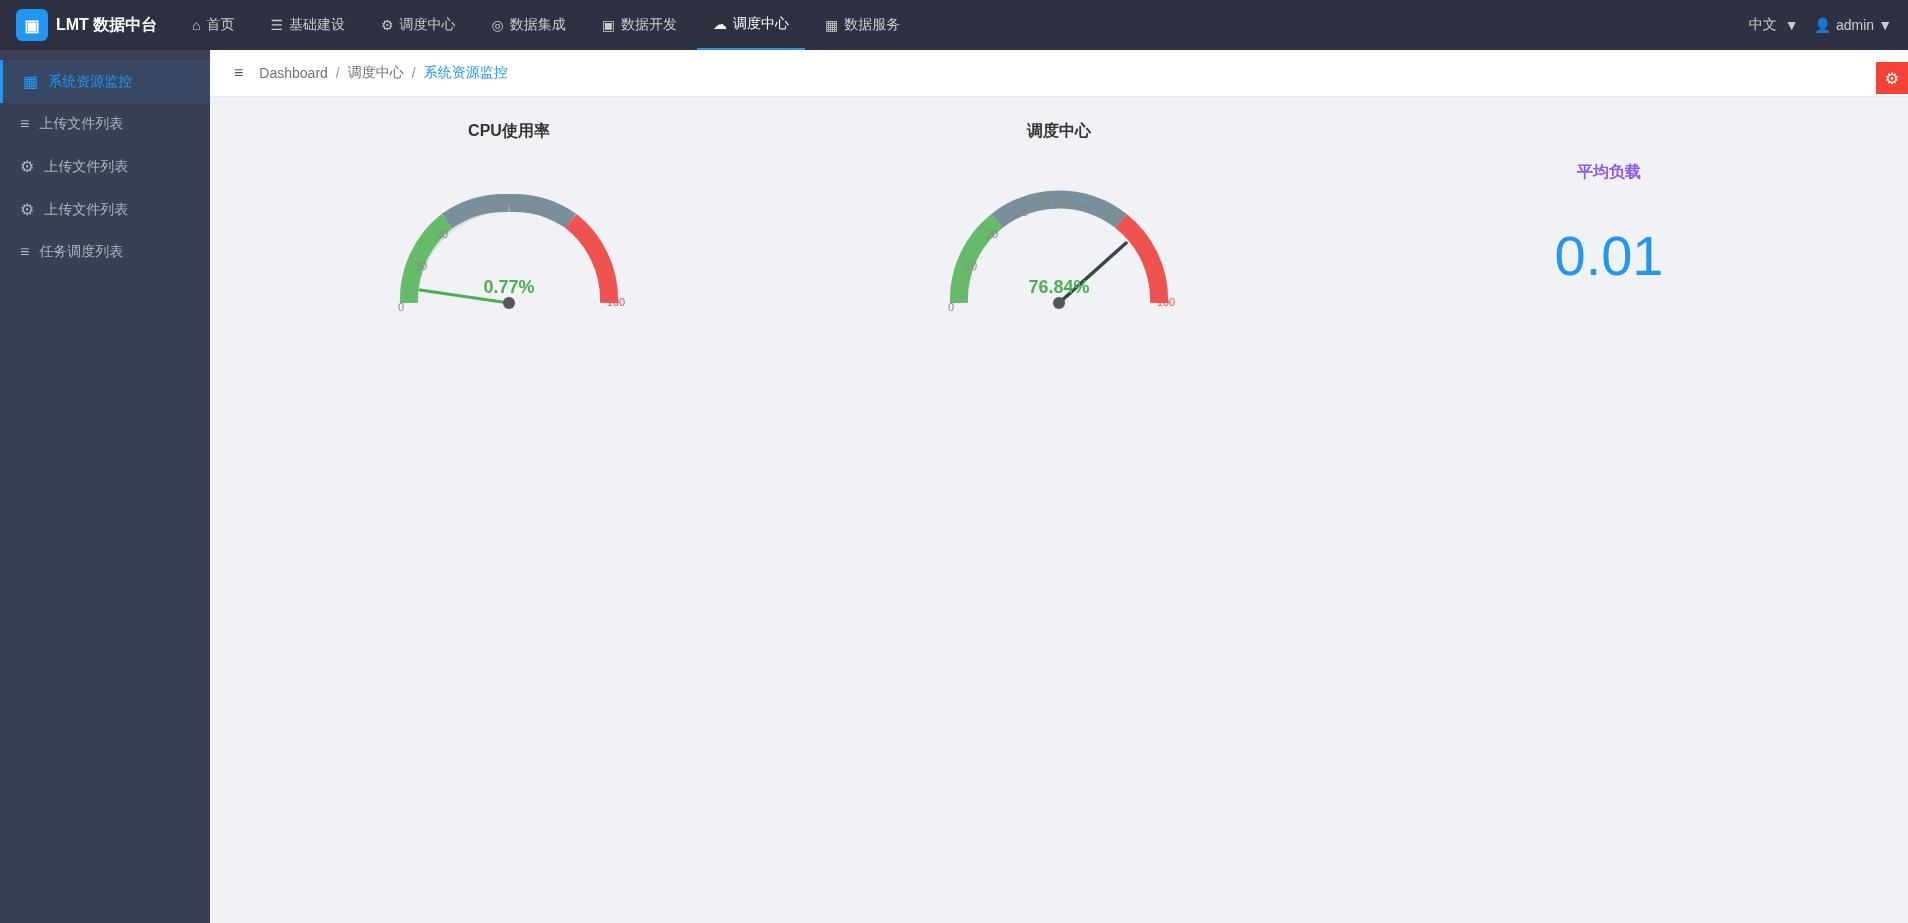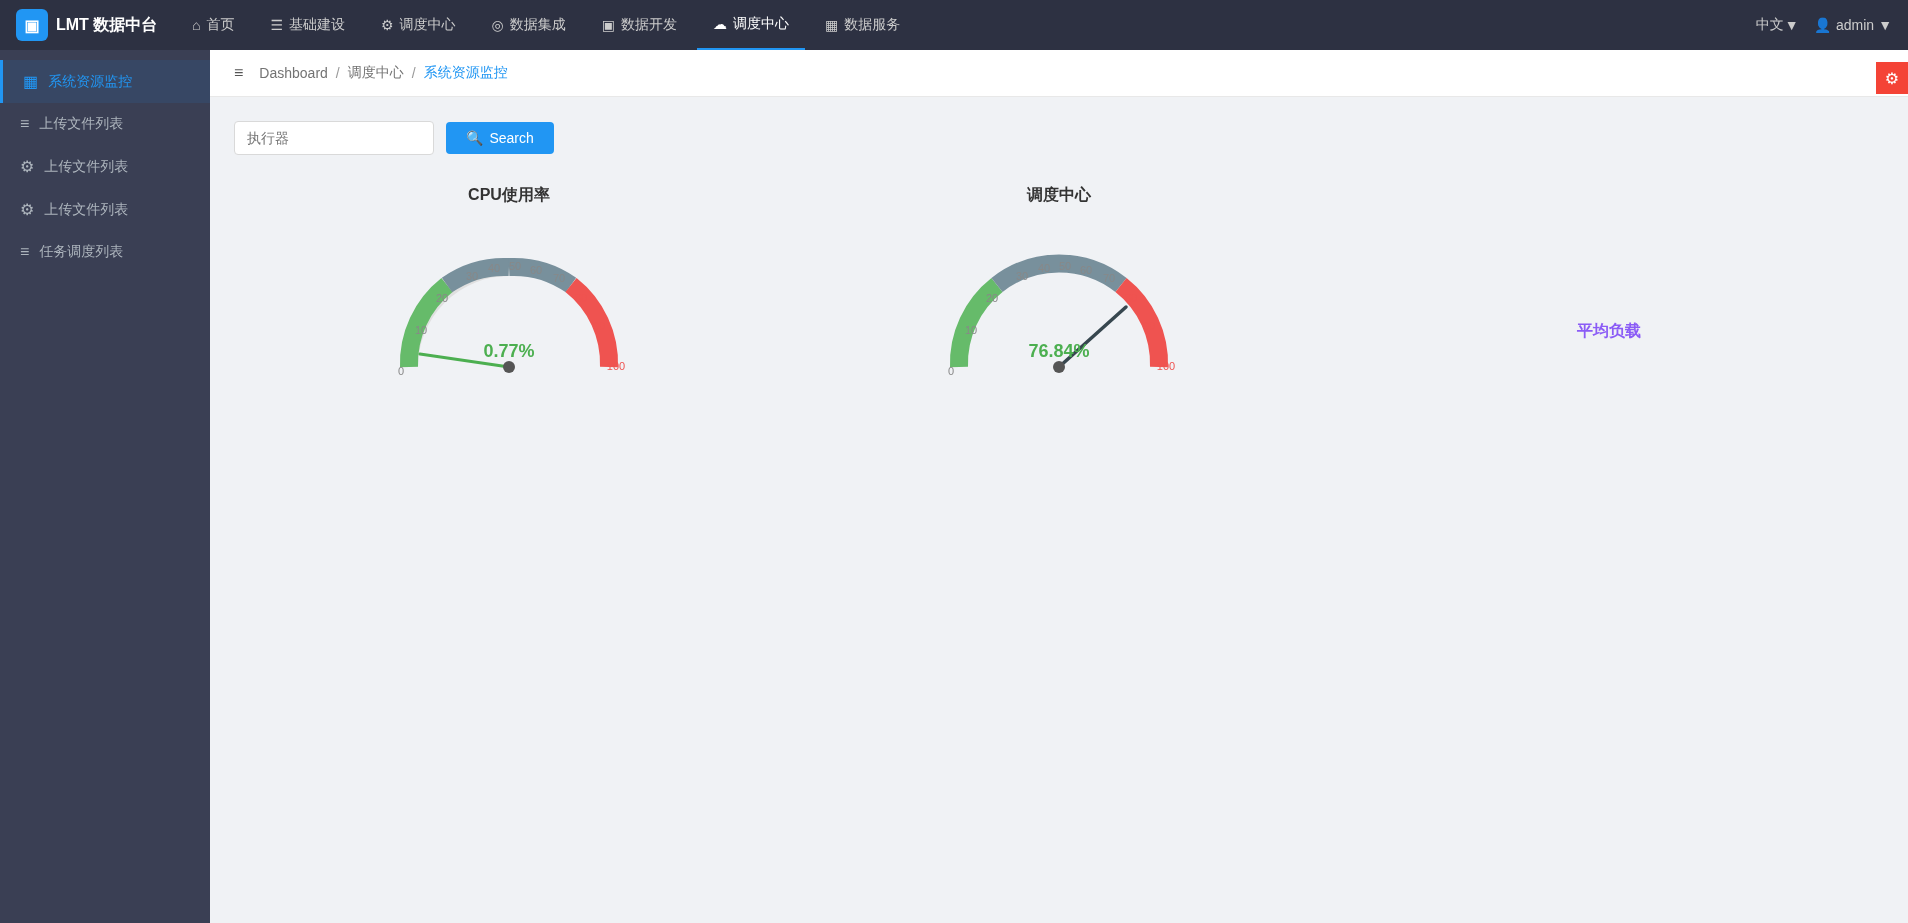--- a/index.html
+++ b/index.html
@@ -54,21 +54,21 @@
     }
     .nav-right {
       display: flex;
       align-items: center;
       gap: 16px;
       font-size: 14px;
     }
     .lang-select {
       color: #ccc;
       cursor: pointer;
-      display: flex; align-items: center; gap: 1px;
+      display: flex; align-items: center; gap: 8px;
     }
     .user-area {
       color: #ccc;
       cursor: pointer;
       display: flex; align-items: center; gap: 4px;
     }
 
     
     .layout {
       display: flex;
@@ -161,23 +161,22 @@
       font-size: 14px;
       cursor: pointer;
       display: flex;
       align-items: center;
       gap: 6px;
     }
 
     
     .gauges-row {
       display: flex;
-      align-items: flex-end;
+      align-items: center;
       gap: 0;
-      margin-top: 8px;
     }
     .gauge-section {
       flex: 1;
       display: flex;
       flex-direction: column;
       align-items: center;
     }
     .gauge-title {
       font-size: 16px;
       font-weight: bold;
@@ -297,27 +296,20 @@
       <span class="breadcrumb-sep">/</span>
       <span class="breadcrumb-current">系统资源监控</span>
     </div>
 
     <div class="red-dot-btn">
       <span>⚙</span>
     </div>
 
     <div class="content-area">
 
-      <div class="search-row">
-        <input class="search-input" type="text" placeholder="执行器" style="">
-        <button class="search-btn">
-          <span>🔍</span>
-          <span>Search</span>
-        </button>
-      </div>
 
       <div class="gauges-row">
 
         <div class="gauge-section">
           <div class="gauge-title">CPU使用率</div>
           <div class="gauge-svg-wrap">
             <svg width="260" height="160" viewBox="0 0 260 160">
 
               <path d="M 130 145 m -100 0 A 100 100 0 0 1 130 45" fill="none" stroke="#e0e0e0" stroke-width="18"></path>
 
@@ -385,19 +377,20 @@
               <line x1="130" y1="145" x2="197" y2="85" stroke="#37474f" stroke-width="3.5" stroke-linecap="round"></line>
               <circle cx="130" cy="145" r="6" fill="#555"></circle>
 
               <text x="130" y="135" font-size="18" fill="#4caf50" font-weight="bold" text-anchor="middle">76.84%</text>
             </svg>
           </div>
         </div>
 
         <div class="avg-load-section">
           <div class="avg-load-title">平均负载</div>
+          <div class="avg-load-value">0.01</div>
         </div>
 
       </div>
 
     </div>
   </main>
 </div>
 
 </body></html>

